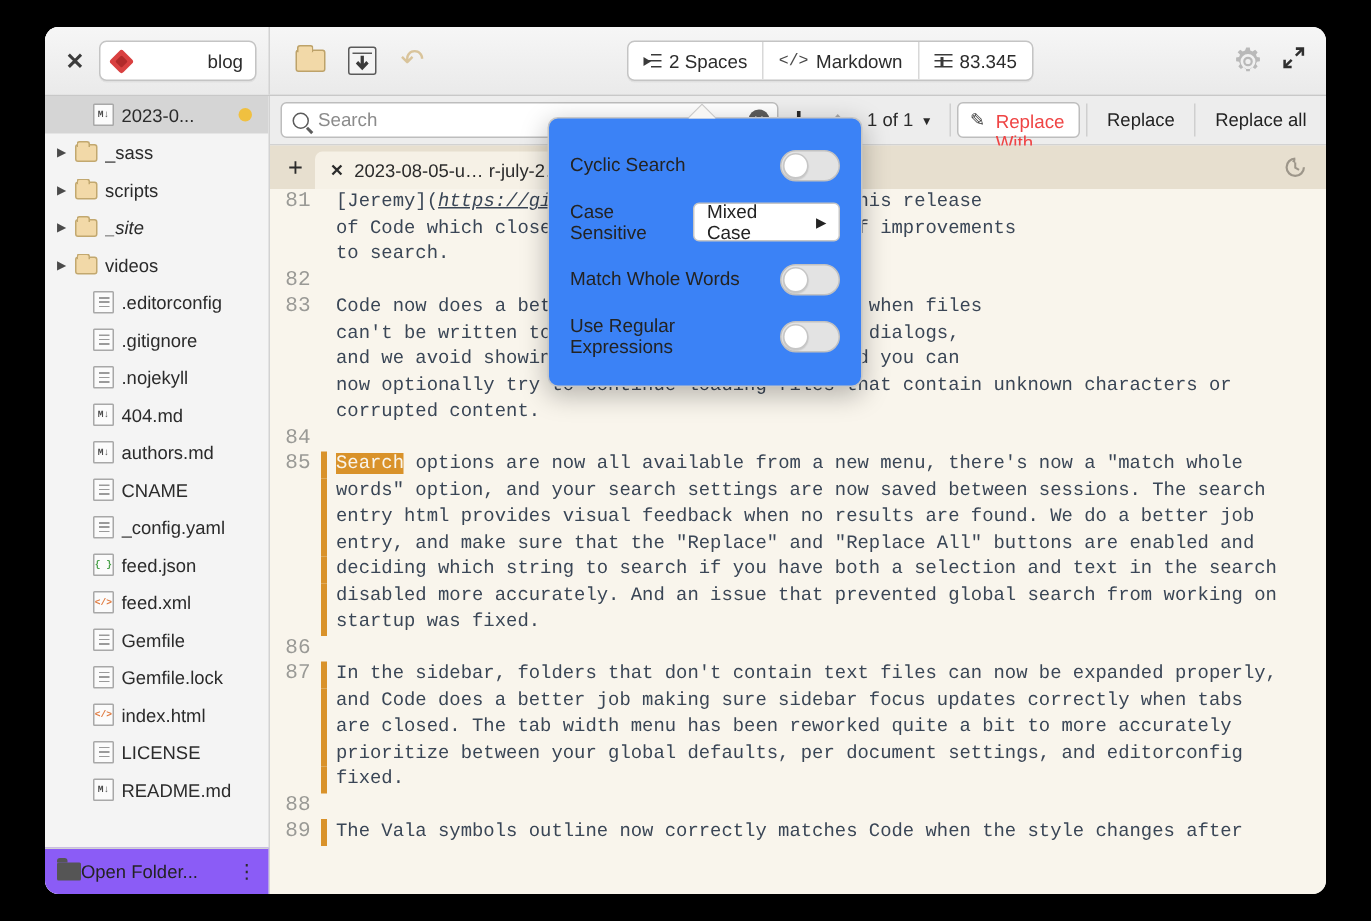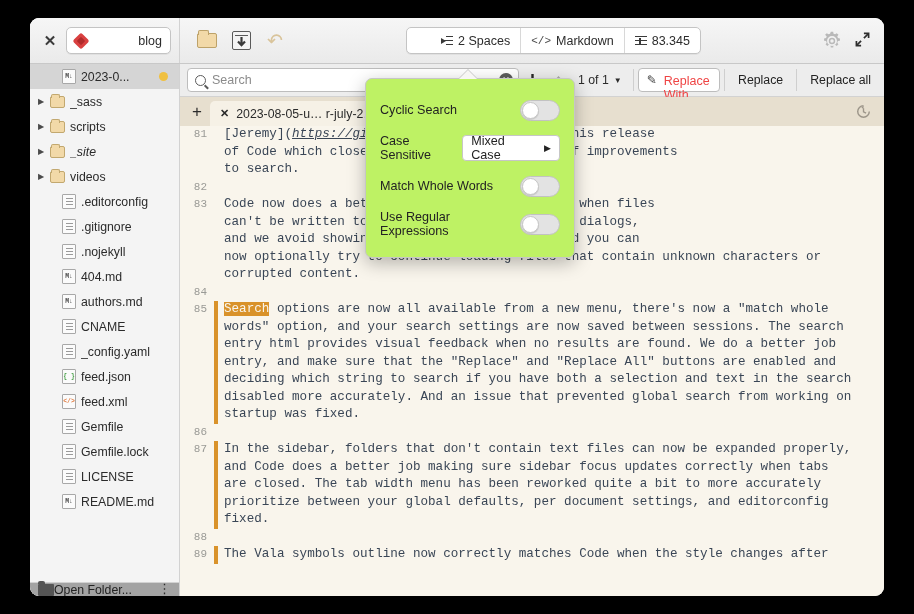--- a/index.html
+++ b/index.html
@@ -116,21 +116,20 @@
   .spacer { flex: 1; }
 
   .seg-group {
     display: flex;
     height: 27px;
     border: 1px solid #c4c4c4;
     border-radius: 5px;
     background: #fff;
     overflow: hidden;
     box-shadow: 0 1px 0 rgba(0,0,0,0.05);
-    padding-left: 24px;
   }
   .seg {
     display: flex; align-items: center; gap: 5px;
     padding: 0 10px;
     font-size: 12.5px; color: #2c2c2c;
     border-right: 1px solid #d8d8d8;
     cursor: pointer;
     white-space: nowrap;
   }
   .seg:last-child { border-right: none; }
@@ -219,23 +218,23 @@
   }
   .doc.md .tag { color:#4b4b4b; }
   .doc.json .tag { color:#4aa14a; }
   .doc.xml .tag { color:#e07b40; }
   .dot {
     width: 9px; height: 9px; border-radius: 50%;
     background: #f0c040; margin-left: auto; margin-right: 11px;
     flex:0 0 9px;
   }
   .sb-footer {
-    height: 14px;
+    height: 31px;
     border-top: 1px solid #d2d2d2;
-    background: #a3a3a3;
+    background: #8b5cf6;
     display: flex; align-items: center;
     padding: 0 8px; gap: 0;
     font-size: 12.3px; color: #232323;
   }
   .sb-folder {
     width:16px; height:12px; background:#555; border-radius:1px; position:relative;
   }
   .sb-folder::before{
     content:""; position:absolute; top:-3px; left:0; width:7px; height:3px;
     background:#555; border-radius:2px 2px 0 0;
@@ -354,35 +353,35 @@
     font-size: 12.6px;
     line-height: 17.5px;
     color: #3a4656;
   }
   .ln-row { display: flex; }
   .gutter {
     flex: 0 0 34px;
     text-align: right;
     padding-right: 7px;
     color: #9a9a96;
-    font-size: 11px;
+    font-size: 14px;
     user-select: none;
   }
   .marker { flex: 0 0 4px; }
   .marker.on { background: #d9922a; }
   .ln-text { flex: 1; padding-left: 6px; white-space: pre-wrap; min-width:0; }
   .link { color:#3a4656; text-decoration: underline; font-style: italic;}
   .hl { background:#d9922a; color:#f9f5ec; }
 
   
   .popover {
     position: absolute;
     left: 185px; top: 14px;
     width: 210px;
-    background: #bef264;
+    background: #3b82f6;
     border: 1px solid #c6c6c6;
     border-radius: 7px;
     box-shadow: 0 5px 18px rgba(0,0,0,0.28);
     padding: 12px 14px 14px 14px;
     z-index: 20;
   }
   .popover::before {
     content:"";
     position:absolute; top:-9px; left: 93px;
     border-left: 9px solid transparent;
@@ -605,20 +604,28 @@
           </div>
           <div class="row">
             <span class="indent"></span>
             <span class="indent"></span>
             <span class="doc"></span>
             <span class="nm">Gemfile.lock</span>
           </div>
           <div class="row">
             <span class="indent"></span>
             <span class="indent"></span>
+            <span class="doc xml">
+              <span class="tag">&lt;/&gt;</span>
+            </span>
+            <span class="nm">index.html</span>
+          </div>
+          <div class="row">
+            <span class="indent"></span>
+            <span class="indent"></span>
             <span class="doc"></span>
             <span class="nm">LICENSE</span>
           </div>
           <div class="row">
             <span class="indent"></span>
             <span class="indent"></span>
             <span class="doc md">
               <span class="tag">M↓</span>
             </span>
             <span class="nm">README.md</span>

